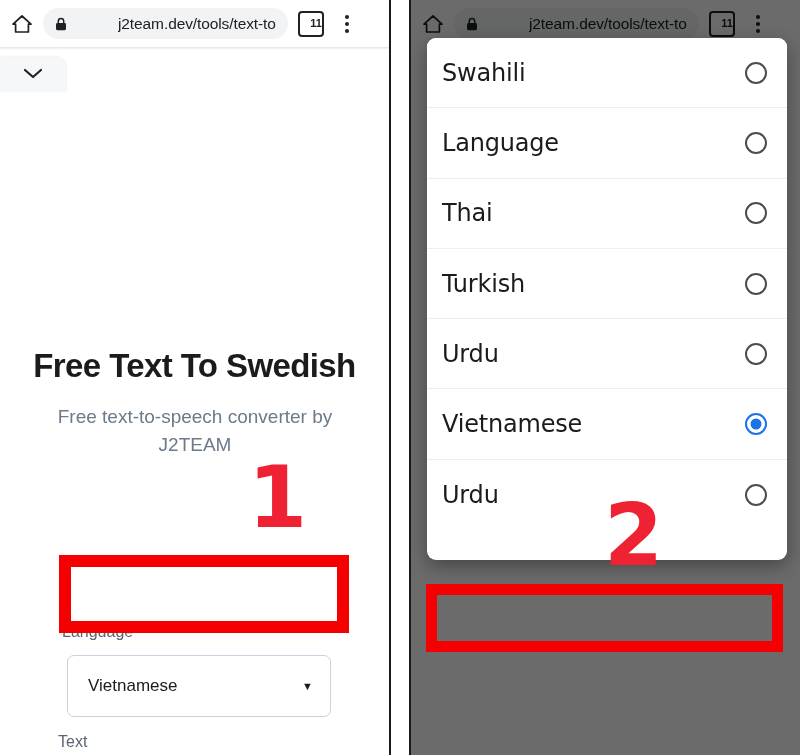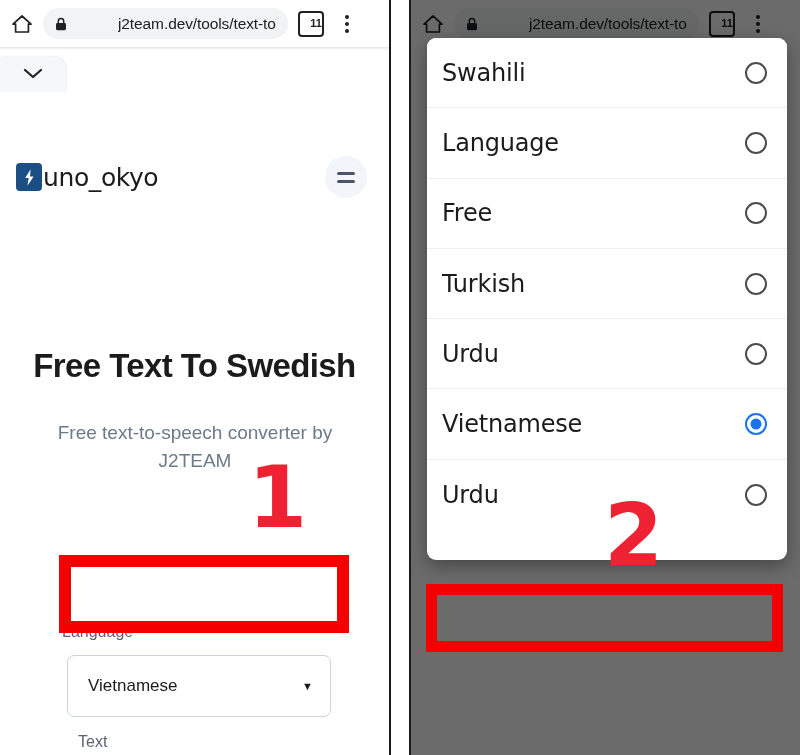--- a/index.html
+++ b/index.html
@@ -84,29 +84,29 @@
     background:#f2f5fa;display:flex;flex-direction:column;
     align-items:center;justify-content:center;gap:5px;
   }
   .hamburger i{display:block;width:18px;height:3px;border-radius:2px;background:#4a5568;}
 
   .hero-title{
     position:absolute;left:0;top:255px;width:389px;text-align:center;
     font-size:33px;font-weight:bold;color:#1b1b1b;letter-spacing:-0.6px;
   }
   .hero-sub{
-    position:absolute;left:40px;top:327px;width:310px;text-align:center;
+    position:absolute;left:40px;top:311px;width:310px;text-align:center;
     font-size:19px;color:#6c7a89;line-height:1.45;
   }
 
   .field-label{
     position:absolute;font-size:16px;color:#5a6472;
   }
   .lang-label{left:62px;top:531px;}
-  .text-label{left:78px;top:641px;}
+  .text-label{left:58px;top:641px;}
 
   .select-box{
     position:absolute;left:67px;top:563px;width:264px;height:62px;
     border:1px solid #c9d2de;border-radius:7px;background:#ffffff;
     display:flex;align-items:center;box-sizing:border-box;
   }
   .select-value{
     font-size:17px;color:#1b1b1b;margin-left:20px;
   }
   .select-caret{
@@ -214,34 +214,20 @@
         <span>
           <svg width="22" height="13" viewBox="0 0 22 13">
               <path d="M3 3l8 7 8-7" fill="none" stroke="#202124" stroke-width="2.2" stroke-linecap="round" stroke-linejoin="round"></path>
             </svg>
         </span>
       </div>
     </div>
 
     <div class="page">
 
-      <div class="site-header">
-        <div class="logo">
-          <span class="logo-badge">
-            <svg width="15" height="19" viewBox="0 0 15 19">
-                <path d="M8.6 1.3 3.2 10.1h3.5L5.4 17.7l6.3-9.3H8.0z" fill="#ffffff"></path>
-              </svg>
-          </span>
-          <span class="logo-text">uno_okyo</span>
-        </div>
-        <div class="hamburger">
-          <i></i>
-          <i></i>
-        </div>
-      </div>
 
       <div class="hero-title">Free Text To Swedish</div>
       <div class="hero-sub">Free text-to-speech converter by J2TEAM</div>
 
       <div class="field-label lang-label">Language</div>
 
       <div class="select-box">
         <span class="select-value">Vietnamese</span>
         <span class="select-caret">▼</span>
       </div>
@@ -287,21 +273,21 @@
       <div id="lang-list">
           <div class="lang-row">
             <span class="lang-name">Swahili</span>
             <span class="radio"></span>
           </div>
           <div class="lang-row">
             <span class="lang-name">Language</span>
             <span class="radio"></span>
           </div>
           <div class="lang-row">
-            <span class="lang-name">Free</span>
+            <span class="lang-name">Thai</span>
             <span class="radio"></span>
           </div>
           <div class="lang-row">
             <span class="lang-name">Turkish</span>
             <span class="radio"></span>
           </div>
           <div class="lang-row">
             <span class="lang-name">Urdu</span>
             <span class="radio"></span>
           </div>

